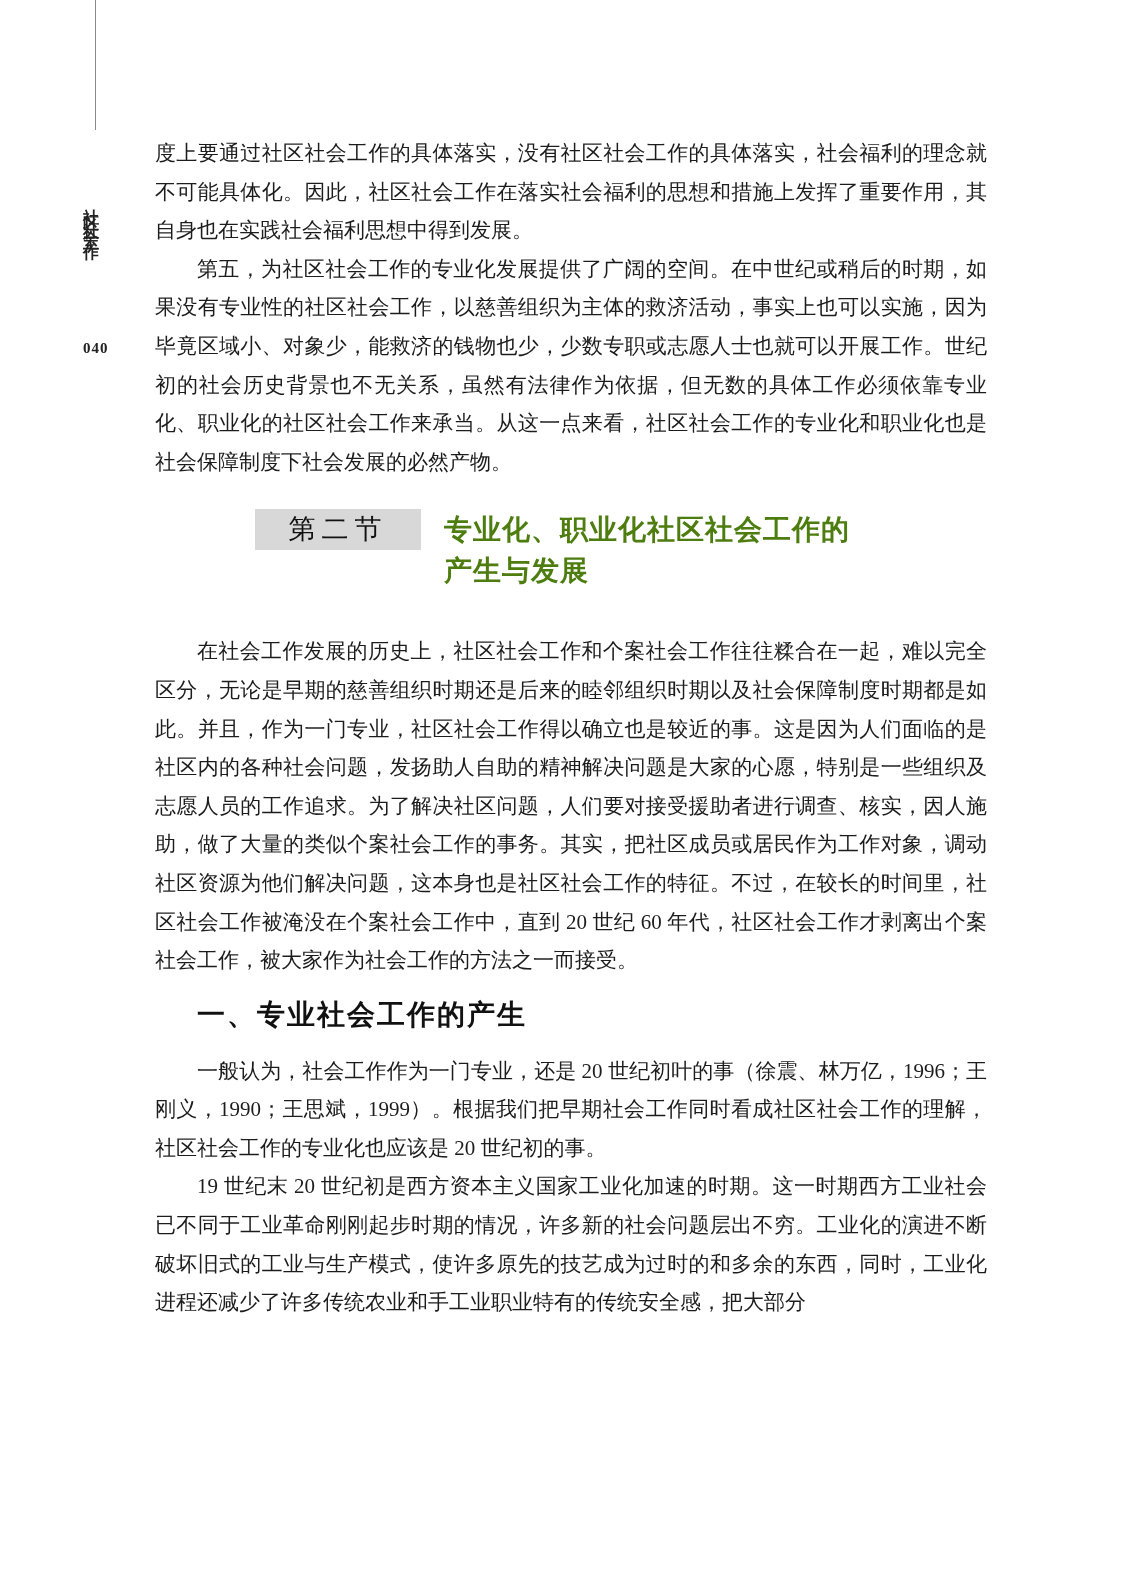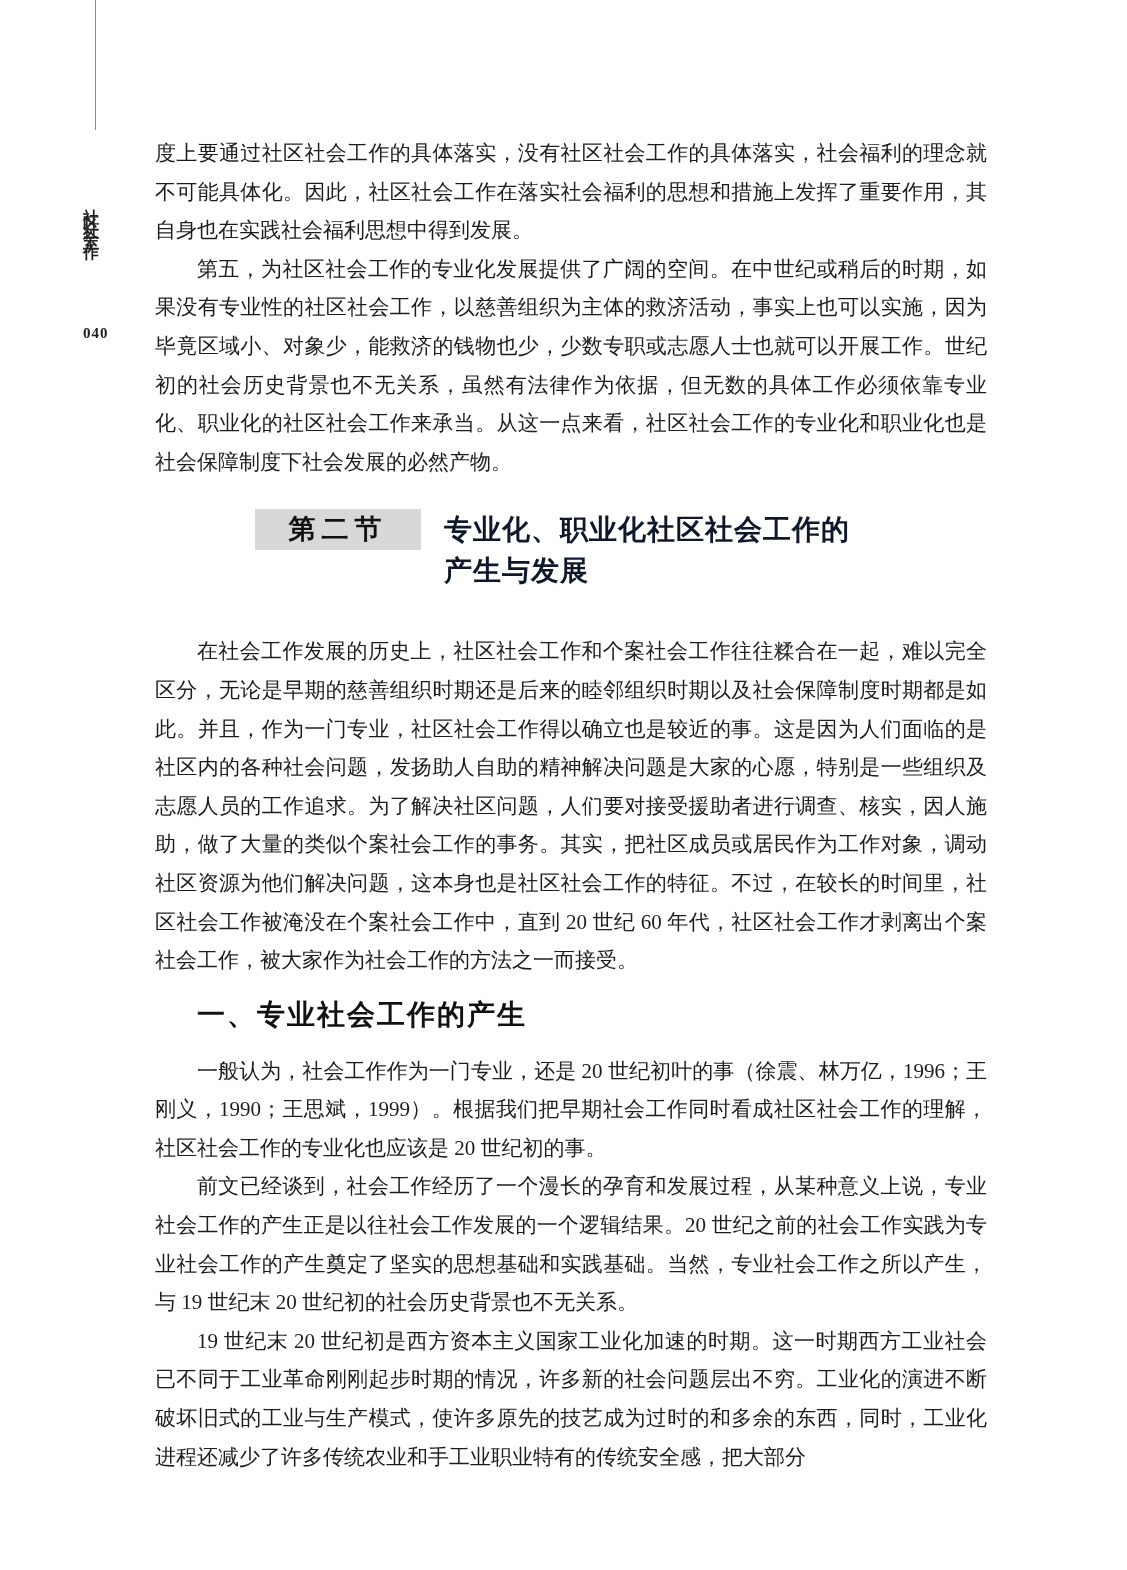--- a/index.html
+++ b/index.html
@@ -31,21 +31,21 @@
     writing-mode: vertical-rl;
     text-orientation: upright;
     font-size: 16px;
     font-weight: bold;
     letter-spacing: 7px;
     color: #222;
   }
   .page-number {
     position: absolute;
     left: 83px;
-    top: 325px;
+    top: 340px;
     font-size: 15px;
     font-weight: bold;
     letter-spacing: 1px;
     color: #222;
   }
   .content {
     position: absolute;
     left: 155px;
     top: 134px;
     width: 832px;
@@ -72,31 +72,31 @@
   }
   .section-label-box {
     display: inline-block;
     margin-left: 100px;
     width: 166px;
     height: 41px;
     line-height: 41px;
     background: #d8d8d8;
     text-align: center;
     font-size: 27px;
-    font-weight: bold;
+    font-weight: normal;
     letter-spacing: 6px;
     color: #111;
     flex: 0 0 auto;
   }
   .section-title {
     margin-left: 23px;
     font-size: 28px;
     font-weight: bold;
     letter-spacing: 1px;
-    color: #0f172a;
+    color: #4d7c0f;
   }
   .section-title.line2 {
     display: block;
     margin-left: 289px;
     margin-top: 2px;
   }
   .subsection-title {
     margin: 0;
     margin-top: 16px;
     margin-bottom: 18px;
@@ -131,18 +131,17 @@
       </div>
       <span class="section-title line2">产生与发展</span>
     </div>
 
     <p class="body">在社会工作发展的历史上，社区社会工作和个案社会工作往往糅合在一起，难以完全区分，无论是早期的慈善组织时期还是后来的睦邻组织时期以及社会保障制度时期都是如此。并且，作为一门专业，社区社会工作得以确立也是较近的事。这是因为人们面临的是社区内的各种社会问题，发扬助人自助的精神解决问题是大家的心愿，特别是一些组织及志愿人员的工作追求。为了解决社区问题，人们要对接受援助者进行调查、核实，因人施助，做了大量的类似个案社会工作的事务。其实，把社区成员或居民作为工作对象，调动社区资源为他们解决问题，这本身也是社区社会工作的特征。不过，在较长的时间里，社区社会工作被淹没在个案社会工作中，直到 20 世纪 60 年代，社区社会工作才剥离出个案社会工作，被大家作为社会工作的方法之一而接受。</p>
 
     <h3 class="subsection-title">一、专业社会工作的产生</h3>
 
     <p class="body">一般认为，社会工作作为一门专业，还是 20 世纪初叶的事（徐震、林万亿，1996；王刚义，1990；王思斌，1999）。根据我们把早期社会工作同时看成社区社会工作的理解，社区社会工作的专业化也应该是 20 世纪初的事。</p>
 
-    <p class="body">前文已经谈到，社会工作经历了一个漫长的孕育和发展过程，从某种意义上说，专业社会工作的产生正是以往社会工作发展的一个逻辑结果。20 世纪之前的社会工作实践为专业社会工作的产生奠定了坚实的思想基础和实践基础。当然，专业社会工作之所以产生，与 19 世纪末 20 世纪初的社会历史背景也不无关系。</p>
 
     <p class="body">19 世纪末 20 世纪初是西方资本主义国家工业化加速的时期。这一时期西方工业社会已不同于工业革命刚刚起步时期的情况，许多新的社会问题层出不穷。工业化的演进不断破坏旧式的工业与生产模式，使许多原先的技艺成为过时的和多余的东西，同时，工业化进程还减少了许多传统农业和手工业职业特有的传统安全感，把大部分</p>
 
   </div>
 </div>
 
 </body></html>

